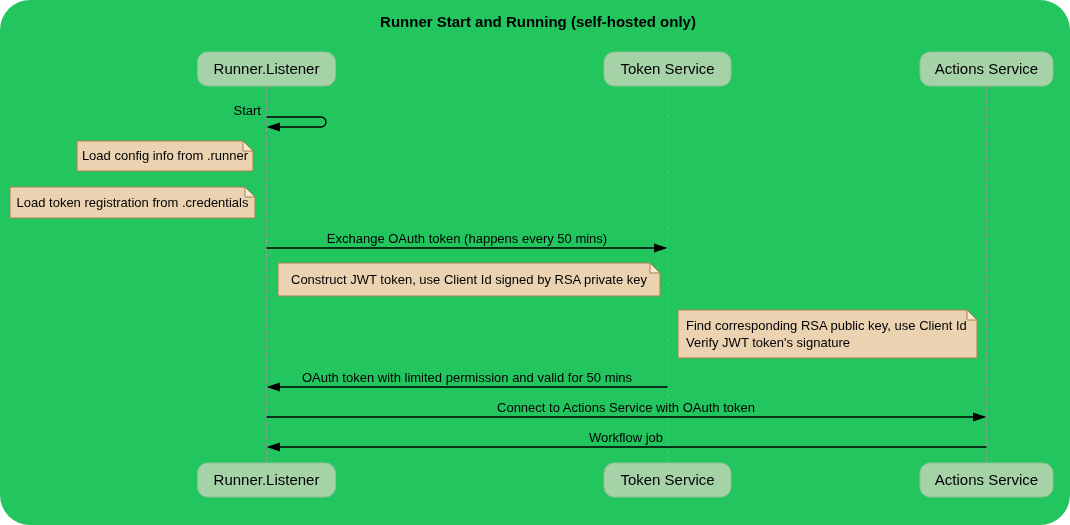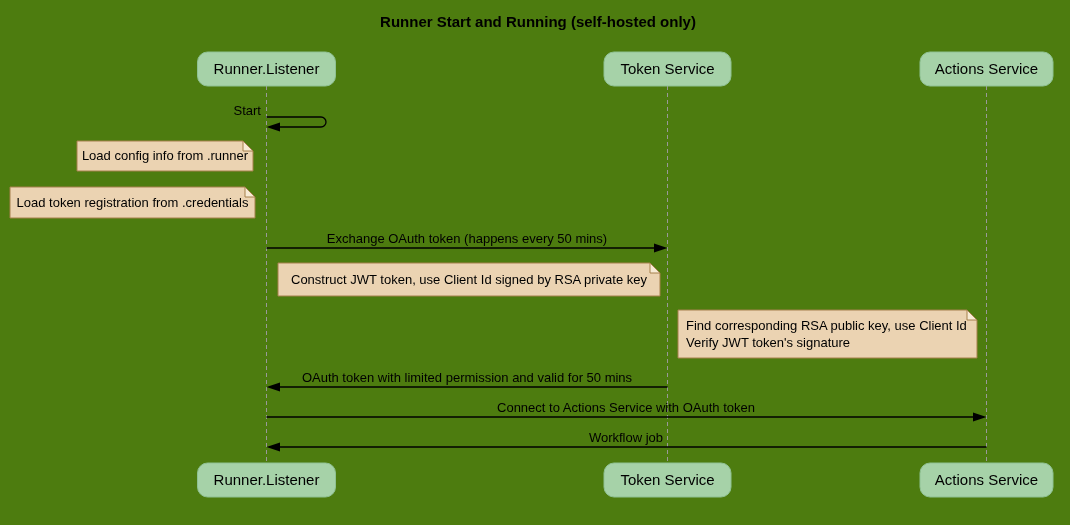--- a/index.html
+++ b/index.html
@@ -5,22 +5,23 @@
   html, body {
     margin: 0;
     padding: 0;
     background: #ffffff;
     font-family: "Liberation Sans", sans-serif;
   }
   .canvas {
     position: relative;
     width: 1070px;
     height: 525px;
-    background: #4d7c0f;
+    background: #22c55e;
     overflow: hidden;
+    border-radius: 30px;
   }
   svg text {
     fill: #000000;
     font-family: "Liberation Sans", sans-serif;
   }
   .title-text {
     font-size: 15px;
     font-weight: 700;
   }
   .participant-rect {

